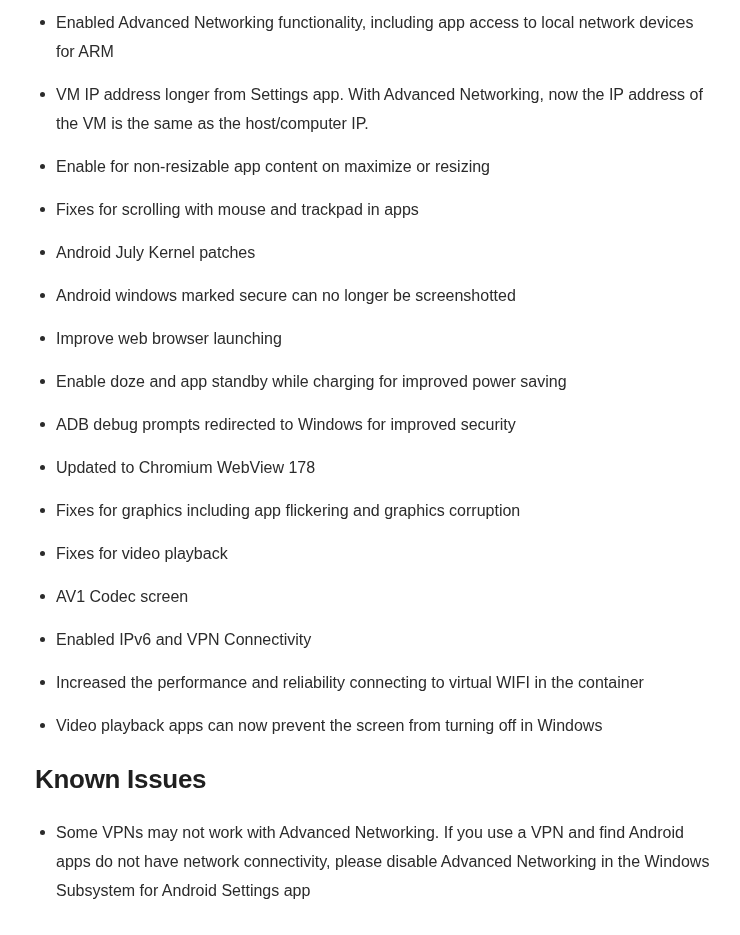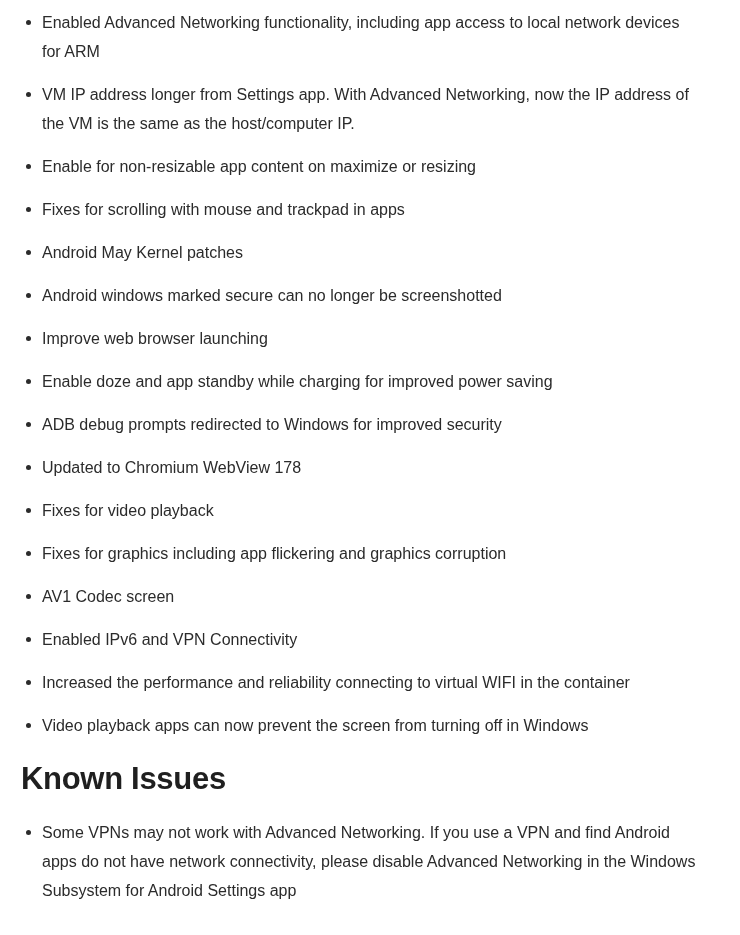--- a/index.html
+++ b/index.html
@@ -9,21 +9,21 @@
     background: #ffffff;
   }
   body {
     width: 740px;
     height: 935px;
     overflow: hidden;
     font-family: "Liberation Sans", "DejaVu Sans", sans-serif;
     color: #2b2b2b;
   }
   .page {
-    padding: 8px 0 0 21px;
+    padding: 8px 0 0 35px;
     width: 647px;
   }
   ul.bullet-list {
     list-style: none;
     margin: 0;
     padding: 0 0 0 21px;
     width: 681px; 
   }
   ul.bullet-list li {
     position: relative;
@@ -37,45 +37,45 @@
     position: absolute;
     left: -16px;
     top: 12px;
     width: 5px;
     height: 5px;
     border-radius: 50%;
     background: #2b2b2b;
   }
   h2.section-heading {
     margin: 20px 0 20px 0;
-    font-size: 31px;
+    font-size: 26px;
     line-height: 38px;
     font-weight: 700;
     letter-spacing: -0.3px;
     color: #1f1f1f;
   }
 </style>
 </head>
 <body>
 
 <div class="page">
 
   <ul class="bullet-list">
     <li>Enabled Advanced Networking functionality, including app access to local network devices for ARM</li>
     <li>VM IP address longer from Settings app. With Advanced Networking, now the IP address of the VM is the same as the host/computer IP.</li>
     <li>Enable for non-resizable app content on maximize or resizing</li>
     <li>Fixes for scrolling with mouse and trackpad in apps</li>
-    <li>Android May Kernel patches</li>
+    <li>Android July Kernel patches</li>
     <li>Android windows marked secure can no longer be screenshotted</li>
     <li>Improve web browser launching</li>
     <li>Enable doze and app standby while charging for improved power saving</li>
     <li>ADB debug prompts redirected to Windows for improved security</li>
     <li>Updated to Chromium WebView 178</li>
+    <li>Fixes for graphics including app flickering and graphics corruption</li>
     <li>Fixes for video playback</li>
-    <li>Fixes for graphics including app flickering and graphics corruption</li>
     <li>AV1 Codec screen</li>
     <li>Enabled IPv6 and VPN Connectivity</li>
     <li>Increased the performance and reliability connecting to virtual WIFI in the container</li>
     <li>Video playback apps can now prevent the screen from turning off in Windows</li>
   </ul>
 
   <h2 class="section-heading">Known Issues</h2>
 
   <ul class="bullet-list">
     <li>Some VPNs may not work with Advanced Networking. If you use a VPN and find Android apps do not have network connectivity, please disable Advanced Networking in the Windows Subsystem for Android Settings app</li>

